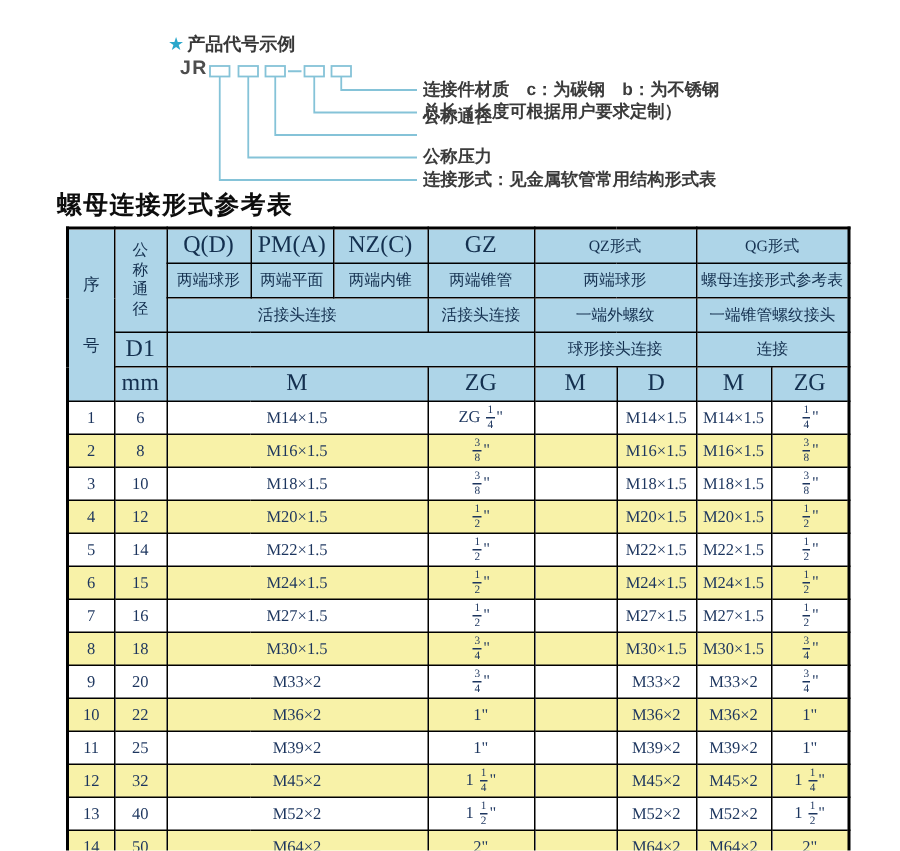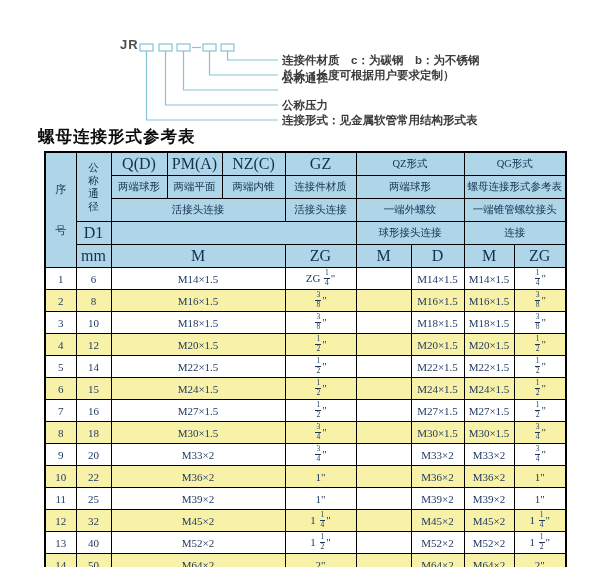--- a/index.html
+++ b/index.html
@@ -38,20 +38,23 @@
   .frac{display:inline-block;vertical-align:-3px;font-size:7.5px;line-height:1.15;
         text-align:center;margin:0 1px;}
   .frac .num{display:block;border-bottom:1px solid currentColor;padding:0 1px;}
   .frac .den{display:block;}
 </style>
 </head>
 <body>
 
 <div class="page">
 
+  <div class="dg-title">
+    <span class="star">★</span><span>产品代号示例</span>
+  </div>
   <div class="jr">JR</div>
 
   <svg class="dg-svg" width="600" height="145">
     <g stroke="#85c3d8" stroke-width="1.2" fill="none">
       <rect x="140" y="44" width="13" height="7"></rect>
       <rect x="159" y="44" width="13" height="7"></rect>
       <rect x="177" y="44" width="13" height="7"></rect>
       <line x1="192" y1="47.5" x2="201" y2="47.5"></line>
       <rect x="203" y="44" width="13" height="7"></rect>
       <rect x="221" y="44" width="13" height="7"></rect>
@@ -104,21 +107,21 @@
         <th>PM(A)</th>
         <th>NZ(C)</th>
         <th>GZ</th>
         <th colspan="2" class="cn">QZ形式</th>
         <th colspan="2" class="cn">QG形式</th>
       </tr>
       <tr>
         <th class="cn">两端球形</th>
         <th class="cn">两端平面</th>
         <th class="cn">两端内锥</th>
-        <th class="cn">连接件材质</th>
+        <th class="cn">两端锥管</th>
         <th colspan="2" class="cn">两端球形</th>
         <th colspan="2" class="cn">螺母连接形式参考表</th>
       </tr>
       <tr>
         <th colspan="3" class="cn">活接头连接</th>
         <th class="cn">活接头连接</th>
         <th colspan="2" class="cn">一端外螺纹</th>
         <th colspan="2" class="cn">一端锥管螺纹接头</th>
       </tr>
       <tr>

